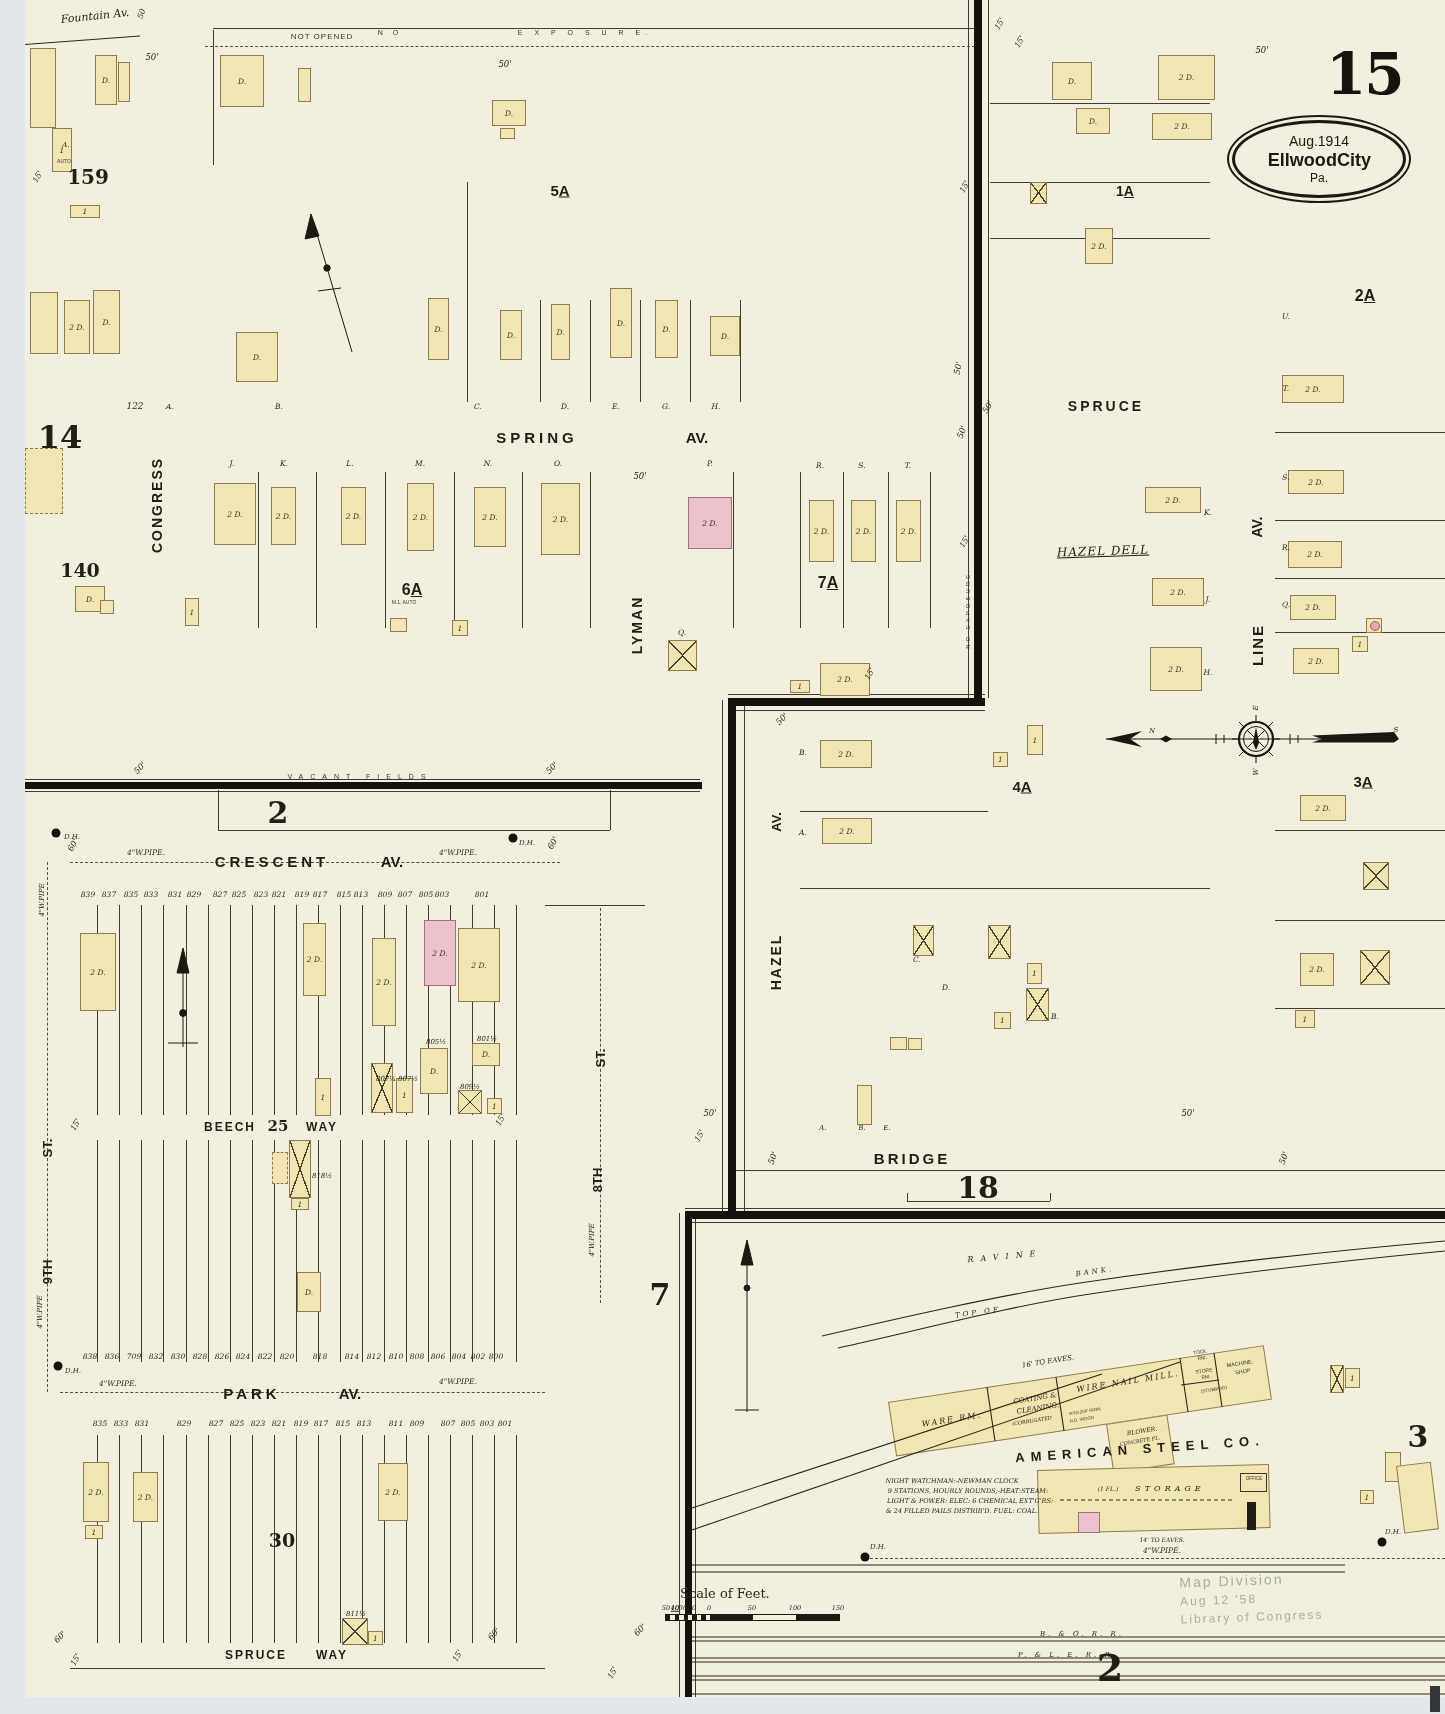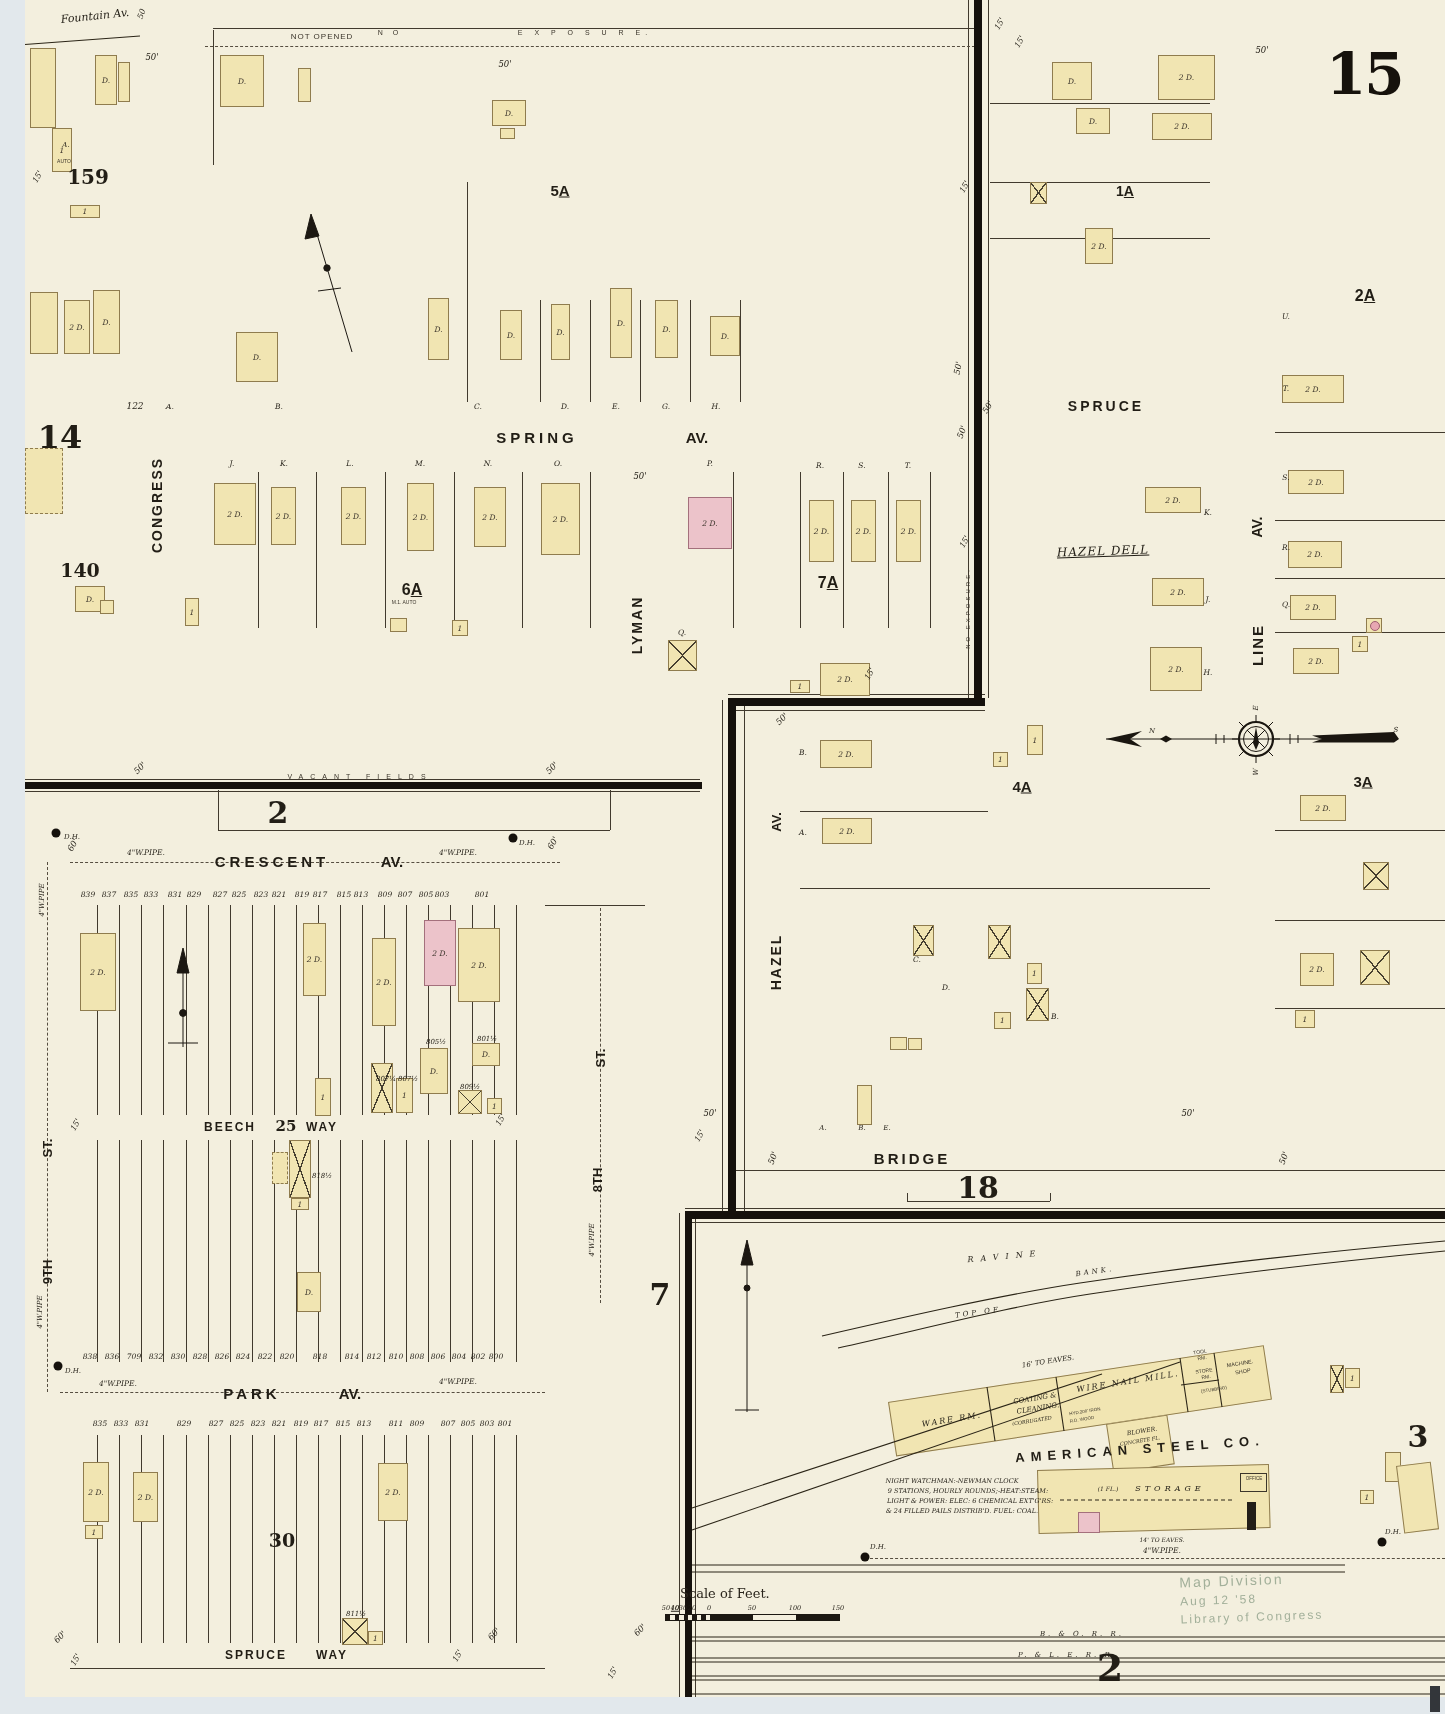--- a/index.html
+++ b/index.html
@@ -57,20 +57,25 @@
 </head>
 <body>
 
 <div id="canvas">
   <div class="edge" style="left:0;top:0;width:25px;height:1714px"></div>
   <div class="edge" style="left:0;top:1697px;width:1445px;height:17px"></div>
   <div class="corner" style="left:1430px;top:1686px;width:10px;height:26px"></div>
 
   <div id="sheetnum">15</div>
 
+  <div id="oval">
+    <div class="d1">Aug.1914</div>
+    <div class="d2">EllwoodCity</div>
+    <div class="d3">Pa.</div>
+  </div>
 
   <div id="locstamp">
     <div style="font-size:14px">Map Division</div>
     <div style="font-size:12px">Aug 12 '58</div>
     <div style="font-size:12px">Library of Congress</div>
   </div>
 
   <div id="scaletitle">Scale of Feet.</div>
   <div id="scalebar">
     <i class="rep"></i>
@@ -539,21 +544,21 @@
     </div>
     <div class="lbl bn" style="left: 278px; top: 813px; font-size: 30px; transform: translate(-50%, -50%);">2</div>
     <div class="lbl bn" style="left: 1110px; top: 1668px; font-size: 38px; transform: translate(-50%, -50%);">2</div>
     <div class="lbl bn" style="left: 978px; top: 1188px; font-size: 30px; transform: translate(-50%, -50%);">18</div>
     <div class="lbl bn" style="left: 660px; top: 1295px; font-size: 30px; transform: translate(-50%, -50%);">7</div>
     <div class="lbl bn" style="left: 1418px; top: 1437px; font-size: 30px; transform: translate(-50%, -50%);">3</div>
     <div class="lbl bn" style="left: 60px; top: 437px; font-size: 32px; transform: translate(-50%, -50%);">14</div>
     <div class="lbl bn" style="left: 88px; top: 177px; font-size: 20px; transform: translate(-50%, -50%);">159</div>
     <div class="lbl bn" style="left: 80px; top: 570px; font-size: 19px; transform: translate(-50%, -50%);">140</div>
     <div class="lbl bn" style="left: 282px; top: 1540px; font-size: 19px; transform: translate(-50%, -50%);">30</div>
-    <div class="lbl bn" style="left: 278px; top: 1126px; font-size: 15px; transform: translate(-50%, -50%); margin-left: 8px;">25</div>
+    <div class="lbl bn" style="left: 278px; top: 1126px; font-size: 15px; transform: translate(-50%, -50%);">25</div>
     <div class="lbl it" style="left: 135px; top: 406px; font-size: 9px; transform: translate(-50%, -50%);">122</div>
     <div class="lbl it" style="left: 170px; top: 407px; font-size: 8px; transform: translate(-50%, -50%);">A.</div>
     <div class="lbl ba" style="left: 560px; top: 190px; font-size: 15px; transform: translate(-50%, -50%);">5<span class="ul">A</span></div>
     <div class="lbl ba" style="left: 412px; top: 590px; font-size: 16px; transform: translate(-50%, -50%);">6<span class="ul">A</span></div>
     <div class="lbl ba" style="left: 828px; top: 583px; font-size: 16px; transform: translate(-50%, -50%);">7<span class="ul">A</span></div>
     <div class="lbl ba" style="left: 1125px; top: 191px; font-size: 14px; transform: translate(-50%, -50%);">1<span class="ul">A</span></div>
     <div class="lbl ba" style="left: 1365px; top: 296px; font-size: 16px; transform: translate(-50%, -50%);">2<span class="ul">A</span></div>
     <div class="lbl ba" style="left: 1363px; top: 781px; font-size: 15px; transform: translate(-50%, -50%); text-align: center;">3<span class="ul">A</span></div>
     <div class="lbl ba" style="left: 1022px; top: 786px; font-size: 15px; transform: translate(-50%, -50%);">4<span class="ul">A</span></div>
     <div class="lbl sn" style="left: 537px; top: 437px; font-size: 15px; letter-spacing: 4px; transform: translate(-50%, -50%);">SPRING</div>

